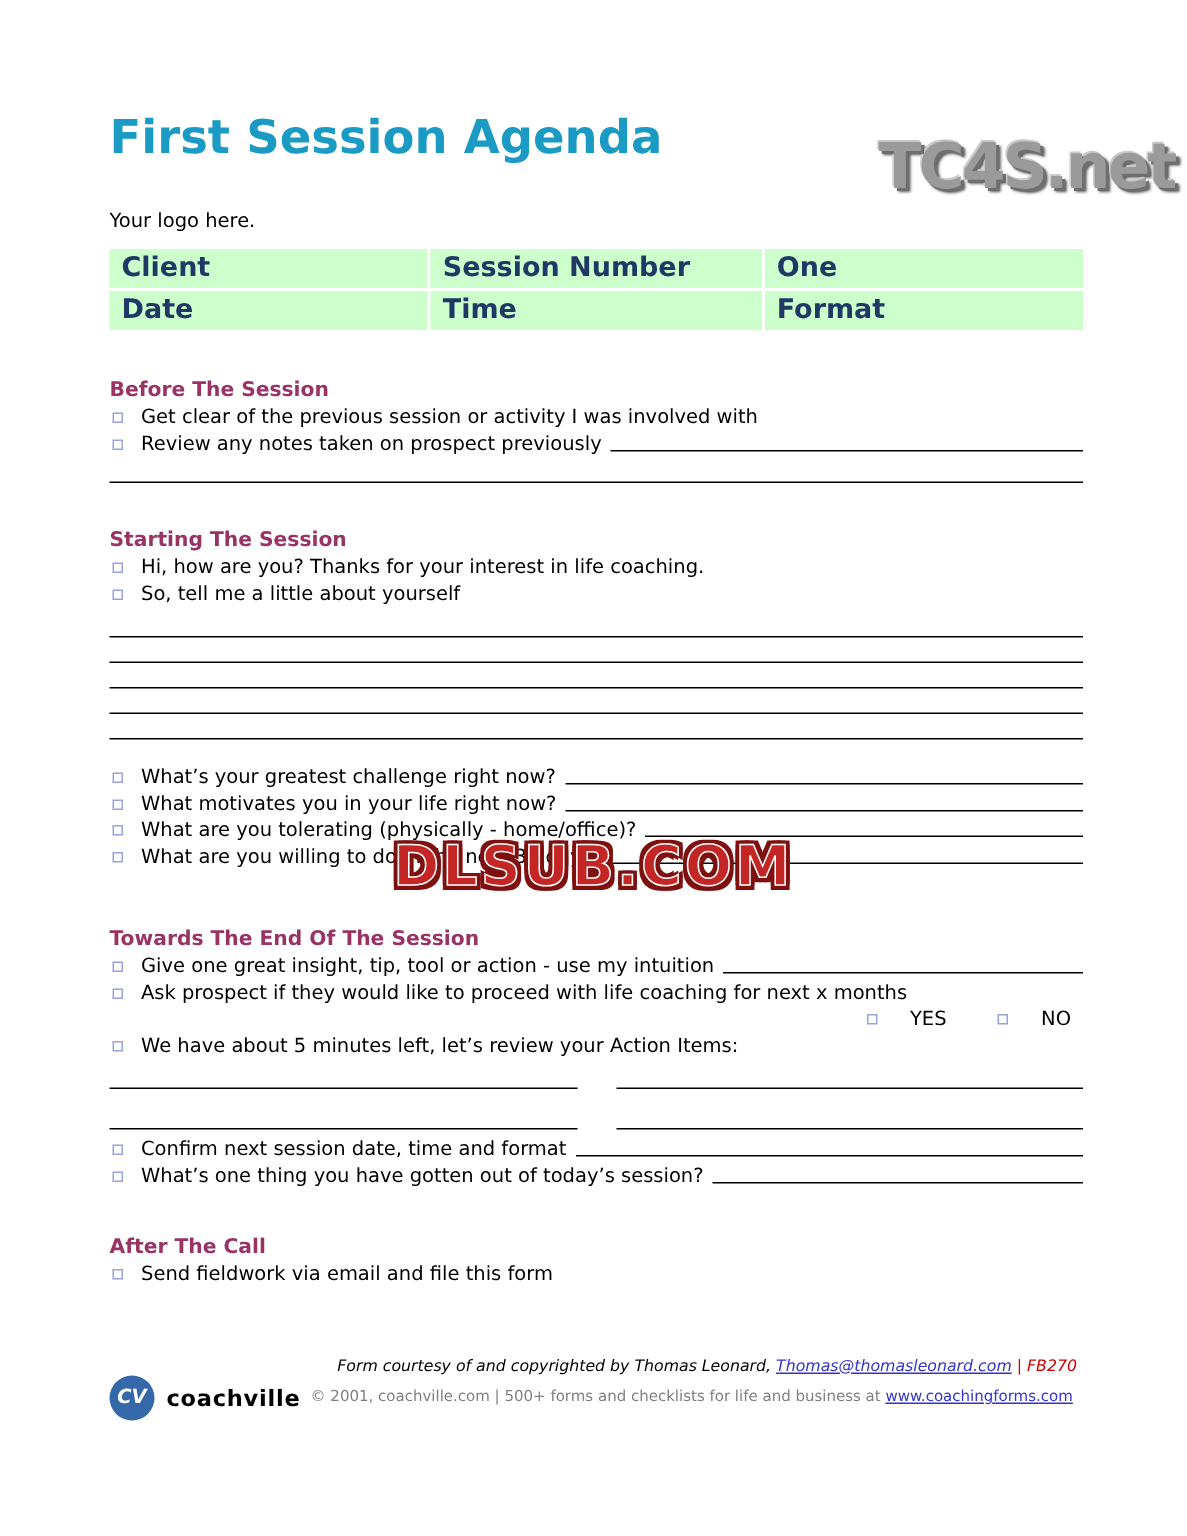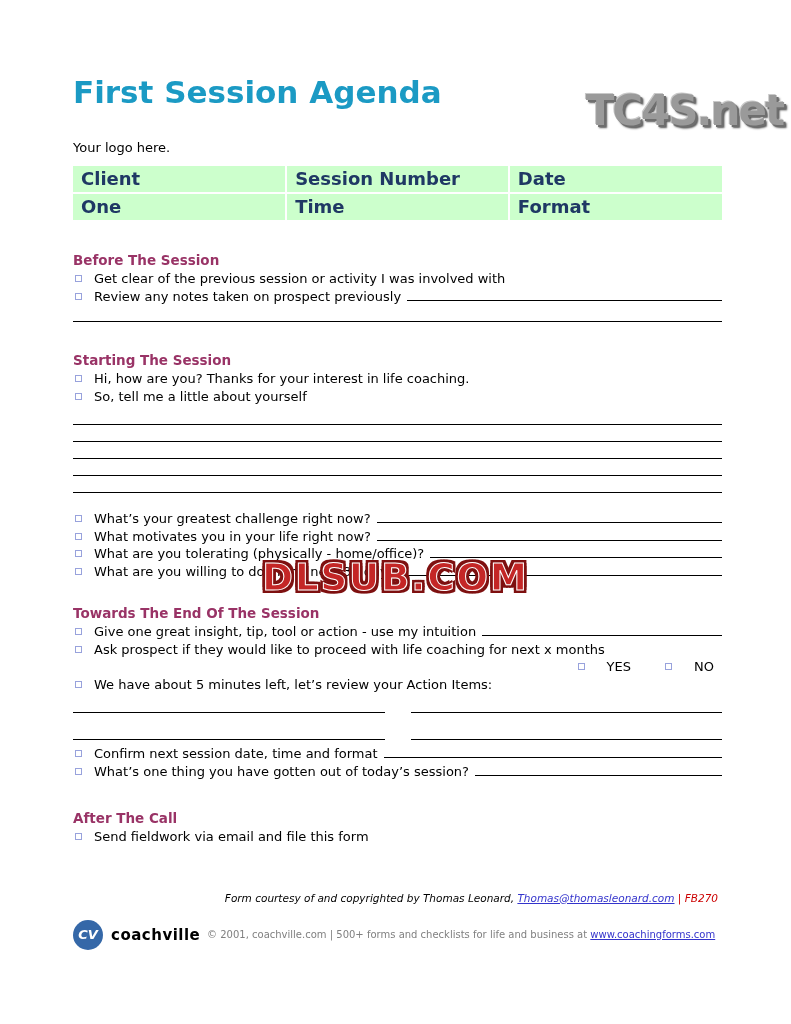--- a/index.html
+++ b/index.html
@@ -29,21 +29,21 @@
 
   
   .info-grid{ margin-top:11px; display:grid; grid-template-columns:1fr 1.04fr 1fr; gap:2px; }
   .info-cell{ background:var(--table-bg); color:var(--table-text); font-weight:bold;
               font-size:18px; padding:5px 8px; line-height:16px; }
 
   
   .heading{ font-size:13.5px; font-weight:bold; color:var(--heading); margin-bottom:2px; }
   .s-before{ margin-top:32px; }
   .s-starting{ margin-top:30px; }
-  .s-end{ margin-top:25px; }
+  .s-end{ margin-top:38px; }
   .s-after{ margin-top:30px; }
 
   .item{ display:flex; align-items:flex-start; font-size:13px; line-height:17.5px; }
   .cb{ flex:0 0 auto; width:7px; height:7px; border:1px solid var(--checkbox);
        margin:5px 12px 0 2px; background:#fff; }
   .txt{ white-space:nowrap; }
   .line-fill{ flex:1 1 auto; border-bottom:1px solid #000; height:13px; margin-left:6px; min-width:30px; }
   .blank-line{ border-bottom:1px solid #000; height:17px; }
   .lines-block{ margin-top:3px; }
   .questions{ margin-top:17px; }
@@ -53,21 +53,21 @@
   .yesno-group{ display:flex; align-items:flex-start; gap:10px; }
 
   .action-grid{ display:grid; grid-template-columns:1fr 1fr; column-gap:26px; row-gap:11px; margin-top:4px; }
   .action-line{ height:16px; border-bottom:1px solid #000; }
   .post{ margin-top:5px; }
 
   
   .courtesy{ margin-top:46px; text-align:right; font-size:10.5px; font-style:italic; padding-right:4px; }
   .courtesy a{ color:var(--link); text-decoration:underline; cursor:pointer; }
   .fb-code{ color:var(--fb-red); }
-  .bottom-bar{ margin-top:16px; display:flex; align-items:center; }
+  .bottom-bar{ margin-top:0; display:flex; align-items:center; }
   .brand{ display:flex; align-items:center; gap:8px; }
   .cv-badge{ width:30px; height:30px; border-radius:50%; background:var(--logo-blue);
              color:#fff; font-weight:bold; font-size:13px; display:flex;
              align-items:center; justify-content:center; font-style:italic; }
   .brand-name{ font-weight:bold; font-size:15px; letter-spacing:0.5px; }
   .copyright{ flex:1; text-align:center; font-size:10px; color:var(--copy-gray); }
   .copyright a{ color:var(--link); text-decoration:underline; cursor:pointer; }
 </style>
 </head>
 <body>
@@ -78,22 +78,22 @@
   <div class="wm-center">DLSUB.COM</div>
 
   <div class="content">
 
     <div class="title">First Session Agenda</div>
     <div class="logo-line">Your logo here.</div>
 
     <div class="info-grid">
       <div class="info-cell">Client</div>
       <div class="info-cell">Session Number</div>
+      <div class="info-cell">One</div>
       <div class="info-cell">Date</div>
-      <div class="info-cell">One</div>
       <div class="info-cell">Time</div>
       <div class="info-cell">Format</div>
     </div>
 
     <div class="s-before">
       <div class="heading">Before The Session</div>
       <div class="item">
         <span class="cb"></span>
         <span class="txt">Get clear of the previous session or activity I was involved with</span>
       </div>

